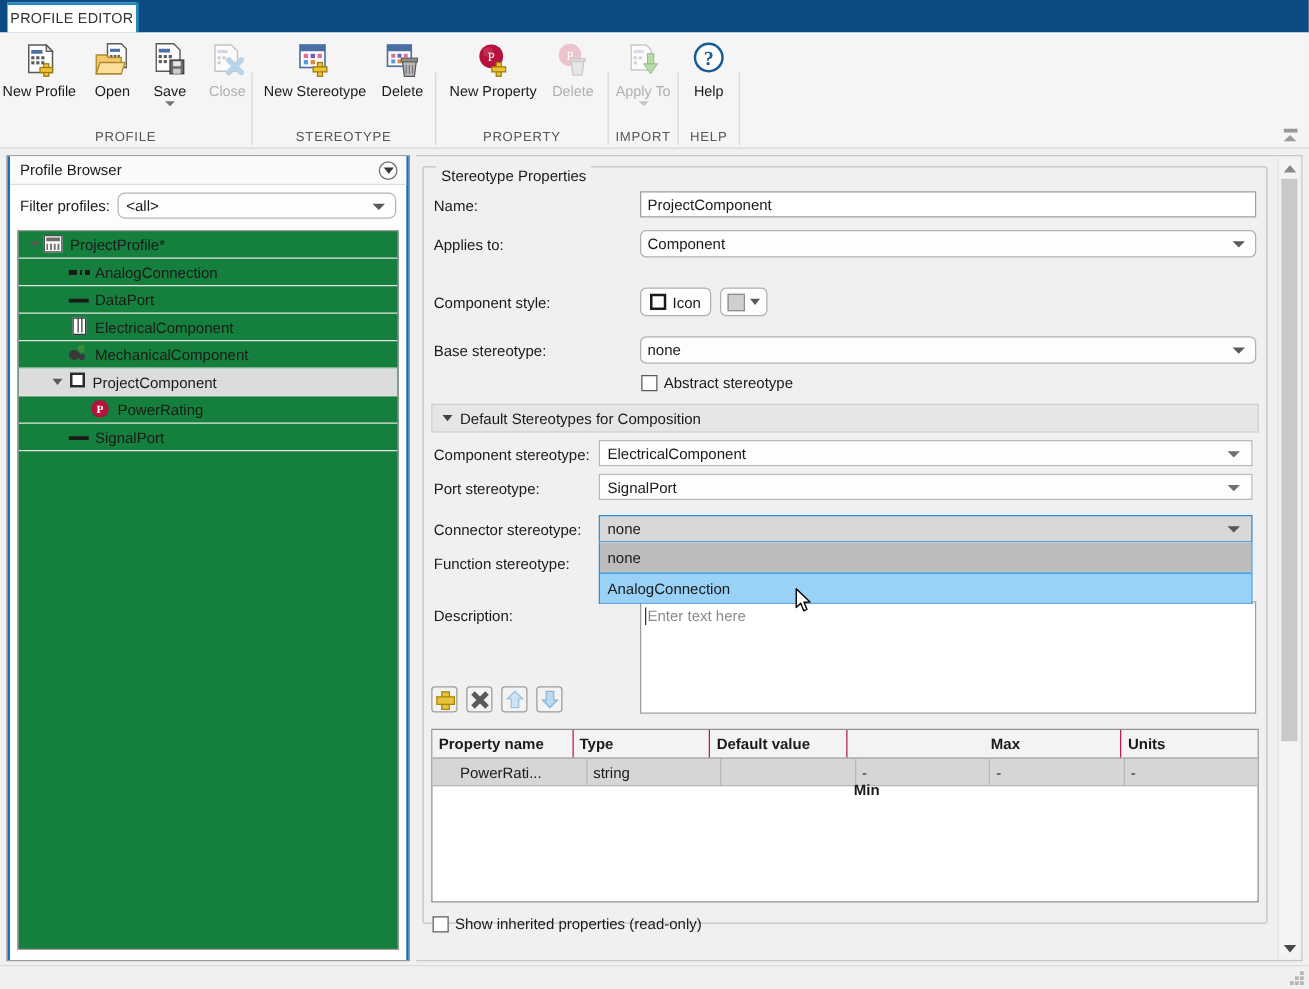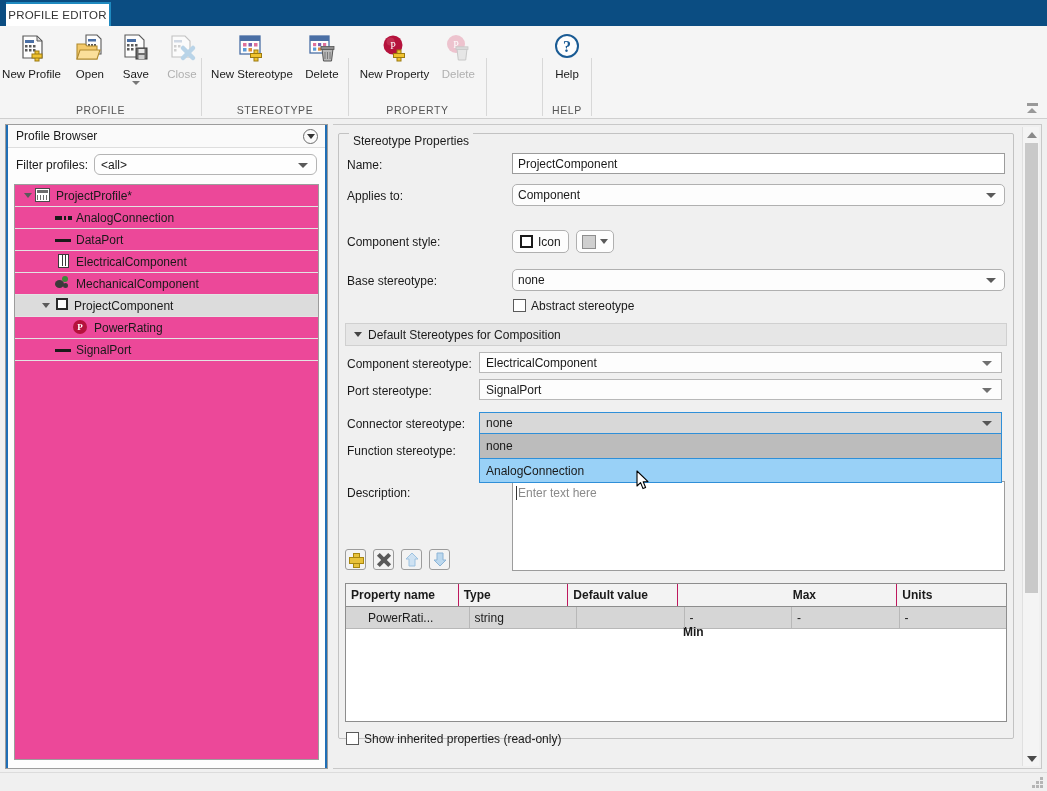--- a/index.html
+++ b/index.html
@@ -123,21 +123,21 @@
   }
   .combo .arrow{
     position:absolute; right:8px; top:50%; margin-top:-2px;
     width:0;height:0;border-left:5px solid transparent;border-right:5px solid transparent;
     border-top:5px solid #5a5a5a;
   }
   .filter-combo{ position:absolute; left:86px; right:8px; }
 
   .tree{
     position:absolute; left:8px; top:59px; right:8px; bottom:8px;
-    background:#ec4899; border:1px solid #9c9c9c;
+    background:#15803d; border:1px solid #9c9c9c;
     overflow:hidden;
     text-align:center;
   }
   .trow{
     height:22px; display:flex; align-items:center;
     border-bottom:1px solid #e3e3e3; position:relative;
     font-size:12px; color:#1a1a1a;
   }
   .trow.sel{ background:#dcdcdc; }
   .twist{
@@ -234,21 +234,21 @@
   .colorbtn{
     position:absolute; border:1px solid #b0b0b0; border-radius:5px; background:#fdfdfd;
     height:23px; width:38px; display:flex; align-items:center; justify-content:center; gap:4px;
   }
   .colorbtn .sw{ width:14px;height:14px;background:#cfcfcf;border:1px solid #8d8d8d;}
   .colorbtn .arrow{
     width:0;height:0;border-left:4px solid transparent;border-right:4px solid transparent;
     border-top:5px solid #5a5a5a;
   }
 
-  .chk{ position:absolute; display:flex; align-items:flex-start; gap:5px; font-size:12px; }
+  .chk{ position:absolute; display:flex; align-items:center; gap:5px; font-size:12px; }
   .chk .box{ width:13px;height:13px;border:1px solid #5a5a5a;background:#fff;}
 
   .section-hdr{
     position:absolute; background:#e6e6e6; border:1px solid #d0d0d0;
     height:23px; display:flex; align-items:center; padding-left:8px; gap:6px; font-size:12px;
   }
   .section-hdr i{
     width:0;height:0;border-left:4.5px solid transparent;border-right:4.5px solid transparent;
     border-top:5px solid #444;
   }
@@ -522,20 +522,44 @@
             <rect x="15" y="15.8" width="12" height="2.6" fill="#dadada" stroke="#c8c8c8" stroke-width="0.8"></rect>
           </svg>
         </div>
         <div class="lbl">Delete</div>
       </div>
     </div>
     <div class="gtitle">PROPERTY</div>
   </div>
   <div class="rsep" style="left:486px;"></div>
 
+  <div class="rgroup" style="left:487px;width:55px;">
+    <div class="items">
+      <div class="rbtn disabled">
+        <div class="ico">
+          <svg width="34" height="34" viewBox="0 0 34 34">
+            <path d="M7 5 h12 l4 4 v16 h-16 z" fill="#fbfbfb" stroke="#c8c8c8" stroke-width="1.1"></path>
+            <rect x="9" y="9" width="8" height="2.5" fill="#d5dde8"></rect>
+            <g fill="#d3d3d3">
+                <rect x="9" y="14" width="2.5" height="2.5"></rect>
+                <rect x="13" y="14" width="2.5" height="2.5"></rect>
+                <rect x="9" y="18" width="2.5" height="2.5"></rect>
+              </g>
+            <g fill="#b6dba8" stroke="#8fbd80" stroke-width="0.8">
+                <rect x="20" y="12" width="5" height="9"></rect>
+                <path d="M17 20 h11 l-5.5 8 z"></path>
+              </g>
+          </svg>
+        </div>
+        <div class="lbl">Apply To</div>
+        <div class="caret"></div>
+      </div>
+    </div>
+    <div class="gtitle">IMPORT</div>
+  </div>
   <div class="rsep" style="left:542px;"></div>
 
   <div class="rgroup" style="left:543px;width:48px;">
     <div class="items">
       <div class="rbtn">
         <div class="ico">
           <svg width="34" height="34" viewBox="0 0 34 34">
             <circle cx="17" cy="15" r="11" fill="#fdfdfd" stroke="#1a5b94" stroke-width="2"></circle>
             <text x="17" y="21" font-size="16" fill="#1a5b94" text-anchor="middle" font-family="Liberation Serif, serif" font-weight="bold">?</text>
           </svg>

